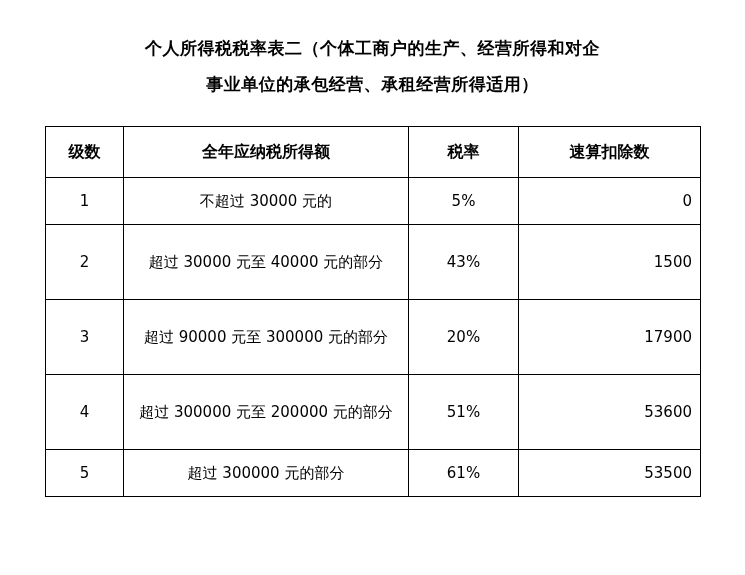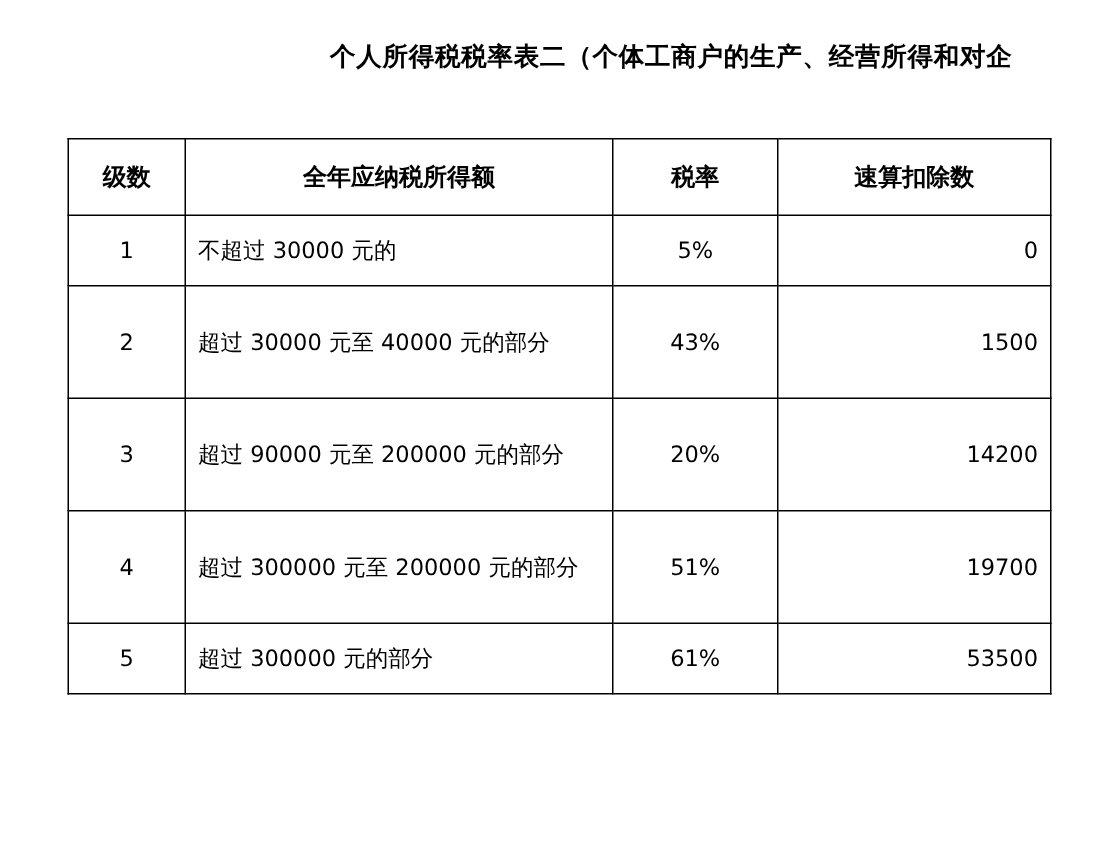--- a/index.html
+++ b/index.html
@@ -14,32 +14,32 @@
     color: #000000;
     overflow: hidden;
   }
   .page {
     position: relative;
     width: 745px;
     height: 575px;
     box-sizing: border-box;
   }
   .doc-title {
-    padding: 20px 70px 0 70px;
-    text-align: right;
+    padding: 30px 70px 0 70px;
+    text-align: center;
     font-size: 17px;
     font-weight: bold;
     line-height: 36px;
     letter-spacing: 0.5px;
   }
   .title-line {
     display: block;
   }
   .table-wrap {
-    margin: 36px auto 0 auto;
+    margin: 24px auto 0 auto;
     width: 655px;
   }
   table.tax-table {
     border-collapse: collapse;
     width: 100%;
     table-layout: fixed;
   }
   table.tax-table td,
   table.tax-table th {
     border: 1px solid #000000;
@@ -55,41 +55,42 @@
   }
   .col-level { width: 78px; }
   .col-range { width: 285px; }
   .col-rate  { width: 110px; }
   .col-deduct{ width: 182px; }
 
   td.c-level {
     text-align: center;
   }
   td.c-range {
-    text-align: left;
+    text-align: center;
     line-height: 28px;
   }
   td.c-rate {
     text-align: center;
   }
   td.c-deduct {
     text-align: right;
     padding-right: 10px;
   }
   tr.row-1 td { height: 34px; }
   tr.row-tall td { height: 62px; }
   tr.row-last td { height: 34px; }
 </style>
 </head>
 <body>
 
 <div class="page">
 
   <div class="doc-title">
     <span class="title-line">个人所得税税率表二（个体工商户的生产、经营所得和对企</span>
+    <span class="title-line">事业单位的承包经营、承租经营所得适用）</span>
   </div>
 
   <div class="table-wrap">
     <table class="tax-table">
       <colgroup>
         <col class="col-level">
         <col class="col-range">
         <col class="col-rate">
         <col class="col-deduct">
       </colgroup>
@@ -109,29 +110,29 @@
           <td class="c-deduct">0</td>
         </tr>
         <tr class="row-tall">
           <td class="c-level">2</td>
           <td class="c-range">超过 30000 元至 40000 元的部分</td>
           <td class="c-rate">43%</td>
           <td class="c-deduct">1500</td>
         </tr>
         <tr class="row-tall">
           <td class="c-level">3</td>
-          <td class="c-range">超过 90000 元至 200000 元的部分</td>
+          <td class="c-range">超过 90000 元至 300000 元的部分</td>
           <td class="c-rate">20%</td>
-          <td class="c-deduct">14200</td>
+          <td class="c-deduct">17900</td>
         </tr>
         <tr class="row-tall">
           <td class="c-level">4</td>
           <td class="c-range">超过 300000 元至 200000 元的部分</td>
           <td class="c-rate">51%</td>
-          <td class="c-deduct">19700</td>
+          <td class="c-deduct">53600</td>
         </tr>
         <tr class="row-last">
           <td class="c-level">5</td>
           <td class="c-range">超过 300000 元的部分</td>
           <td class="c-rate">61%</td>
           <td class="c-deduct">53500</td>
         </tr>
       </tbody>
     </table>
   </div>

